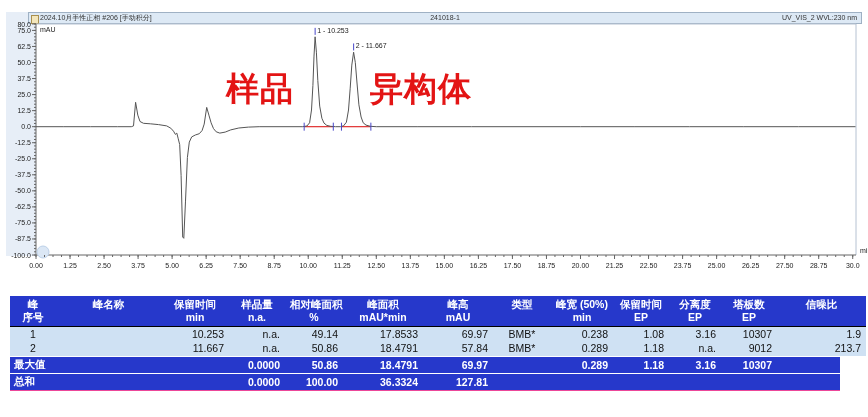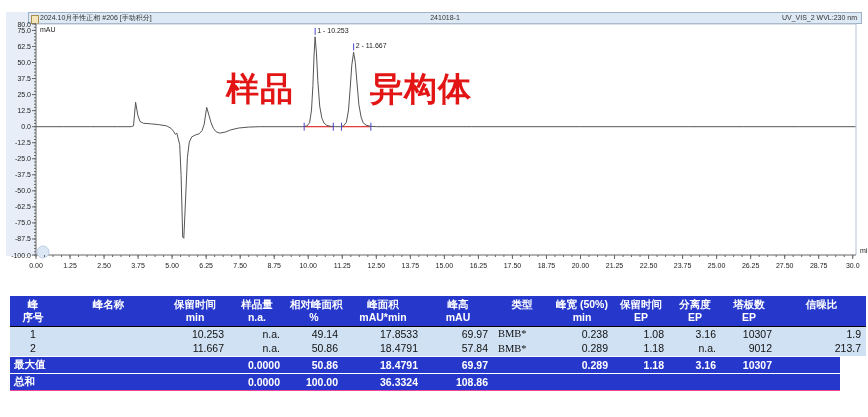--- a/index.html
+++ b/index.html
@@ -41,21 +41,21 @@
     border-bottom:1px solid #000;
   }
   tr.hdr th .l1,tr.hdr th .l2{display:block;line-height:13px;}
   tr.hdr th.al{text-align:center;}
   tr.dat td{
     background:#cfe1f3;color:#111;font-size:10.5px;height:15px;
     text-align:right;
   }
   tr.dat td.c0{text-align:left;padding-left:20px;}
   tr.dat td.c1{text-align:left;}
-  tr.dat td.ctype{text-align:left;font-family:Liberation Serif, serif;}
+  tr.dat td.ctype{text-align:center;}
   tr.sum td{
     background:#2638cb;color:#fff;font-weight:bold;font-size:10.5px;height:17px;
     text-align:right;border-top:1px solid rgba(255,255,255,.28);
   }
   tr.sum td.c0{text-align:left;padding-left:4px;}
   tr.sum:last-child td{border-bottom:1px solid #ec4899;}
   #sum-white-patch{
     position:absolute;right:0;top:60px;width:26px;height:52px;background:#fff;
   }
 </style>
@@ -466,21 +466,21 @@
           <td>10307</td>
           <td></td>
         </tr>
         <tr class="sum">
           <td class="c0">总和</td>
           <td class="c1"></td>
           <td></td>
           <td>0.0000</td>
           <td>100.00</td>
           <td>36.3324</td>
-          <td>108.86</td>
+          <td>127.81</td>
           <td class="ctype"></td>
           <td></td>
           <td></td>
           <td></td>
           <td></td>
           <td></td>
         </tr>
       </tbody>
   </table>
   <div id="sum-white-patch"></div>

